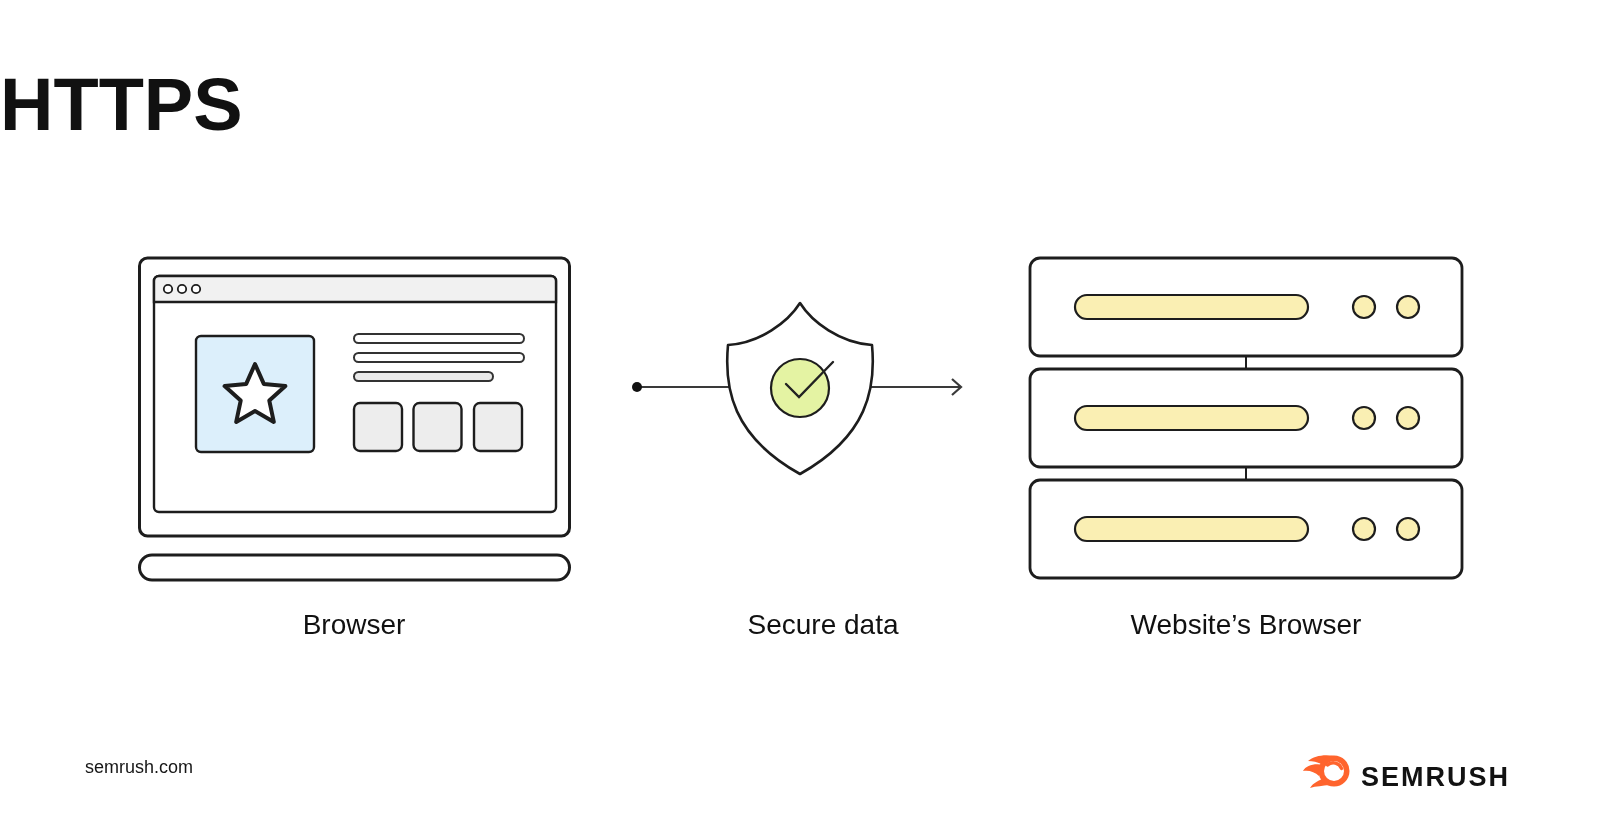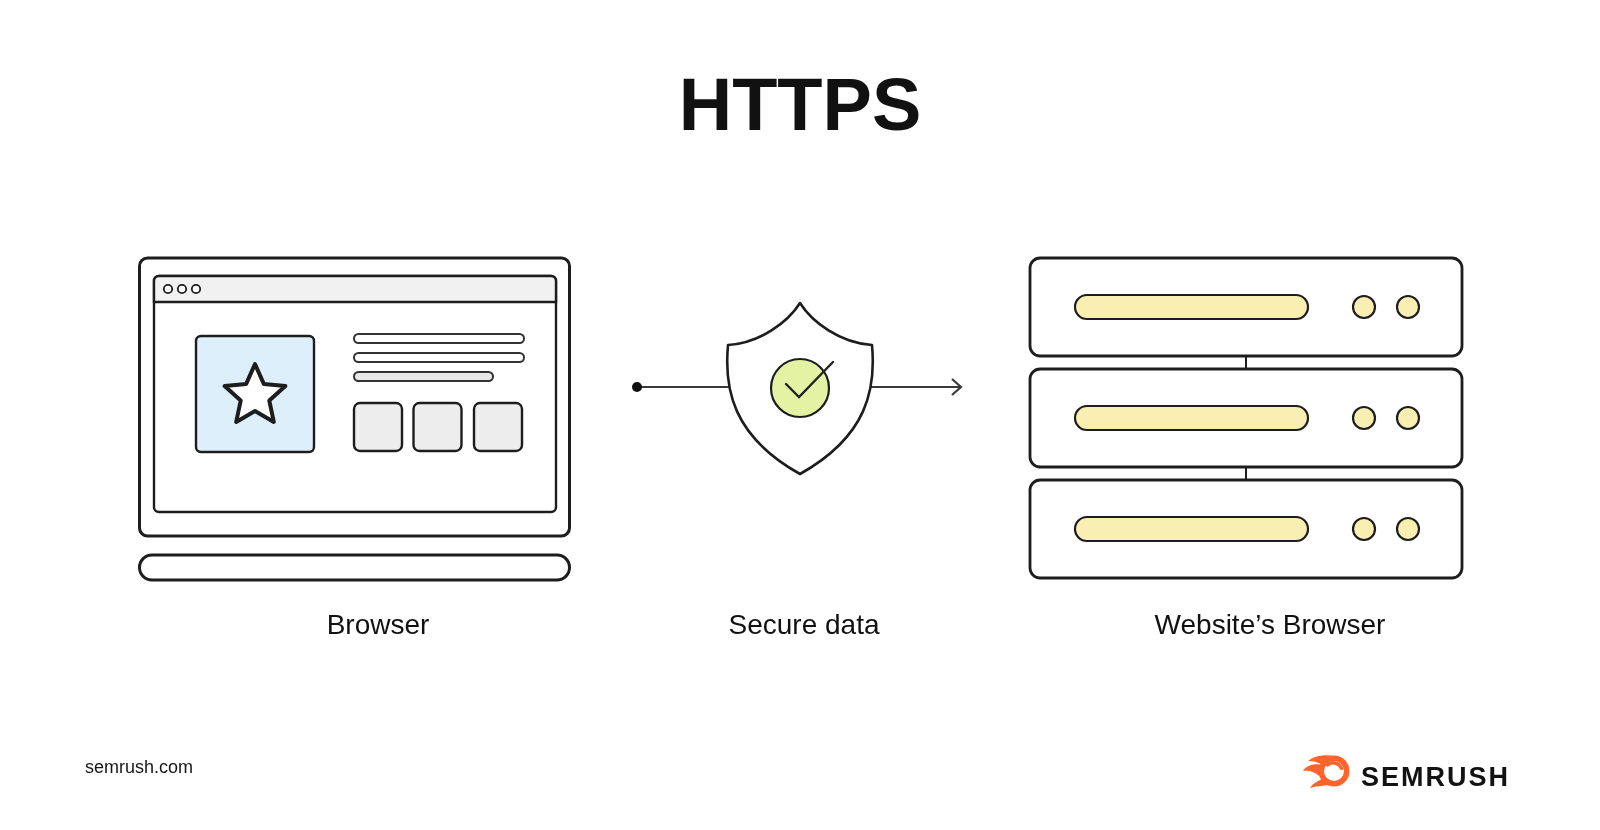--- a/index.html
+++ b/index.html
@@ -17,42 +17,41 @@
   body{
     position:relative;
     background:#ffffff;
     font-family:"Liberation Sans", sans-serif;
     color:var(--ink);
     overflow:hidden;
   }
   .title{
     position:absolute;
     left:0; top:62px; width:1600px;
-    text-align:center;
+    text-align:left;
     font-size:74px;
     font-weight:700;
     letter-spacing:0px;
     color:#111;
   }
   .illus{position:absolute;}
   .illus-browser{left:133px; top:250px;}
   .illus-shield{left:620px; top:290px;}
   .illus-server{left:1020px; top:250px;}
   .node-label{
     position:absolute;
     top:609px;
     transform:translateX(-50%);
     font-size:28px;
     font-weight:400;
     color:#111;
     white-space:nowrap;
-    margin-left:24px;
   }
   .label-browser{left:354px;}
-  .label-secure{left:780px;}
+  .label-secure{left:823px;}
   .label-server{left:1246px;}
   .footer-site{
     position:absolute;
     left:85px; top:757px;
     font-size:18px;
     color:#161616;
   }
   .brand{
     position:absolute;
     right:90px; top:748px;

